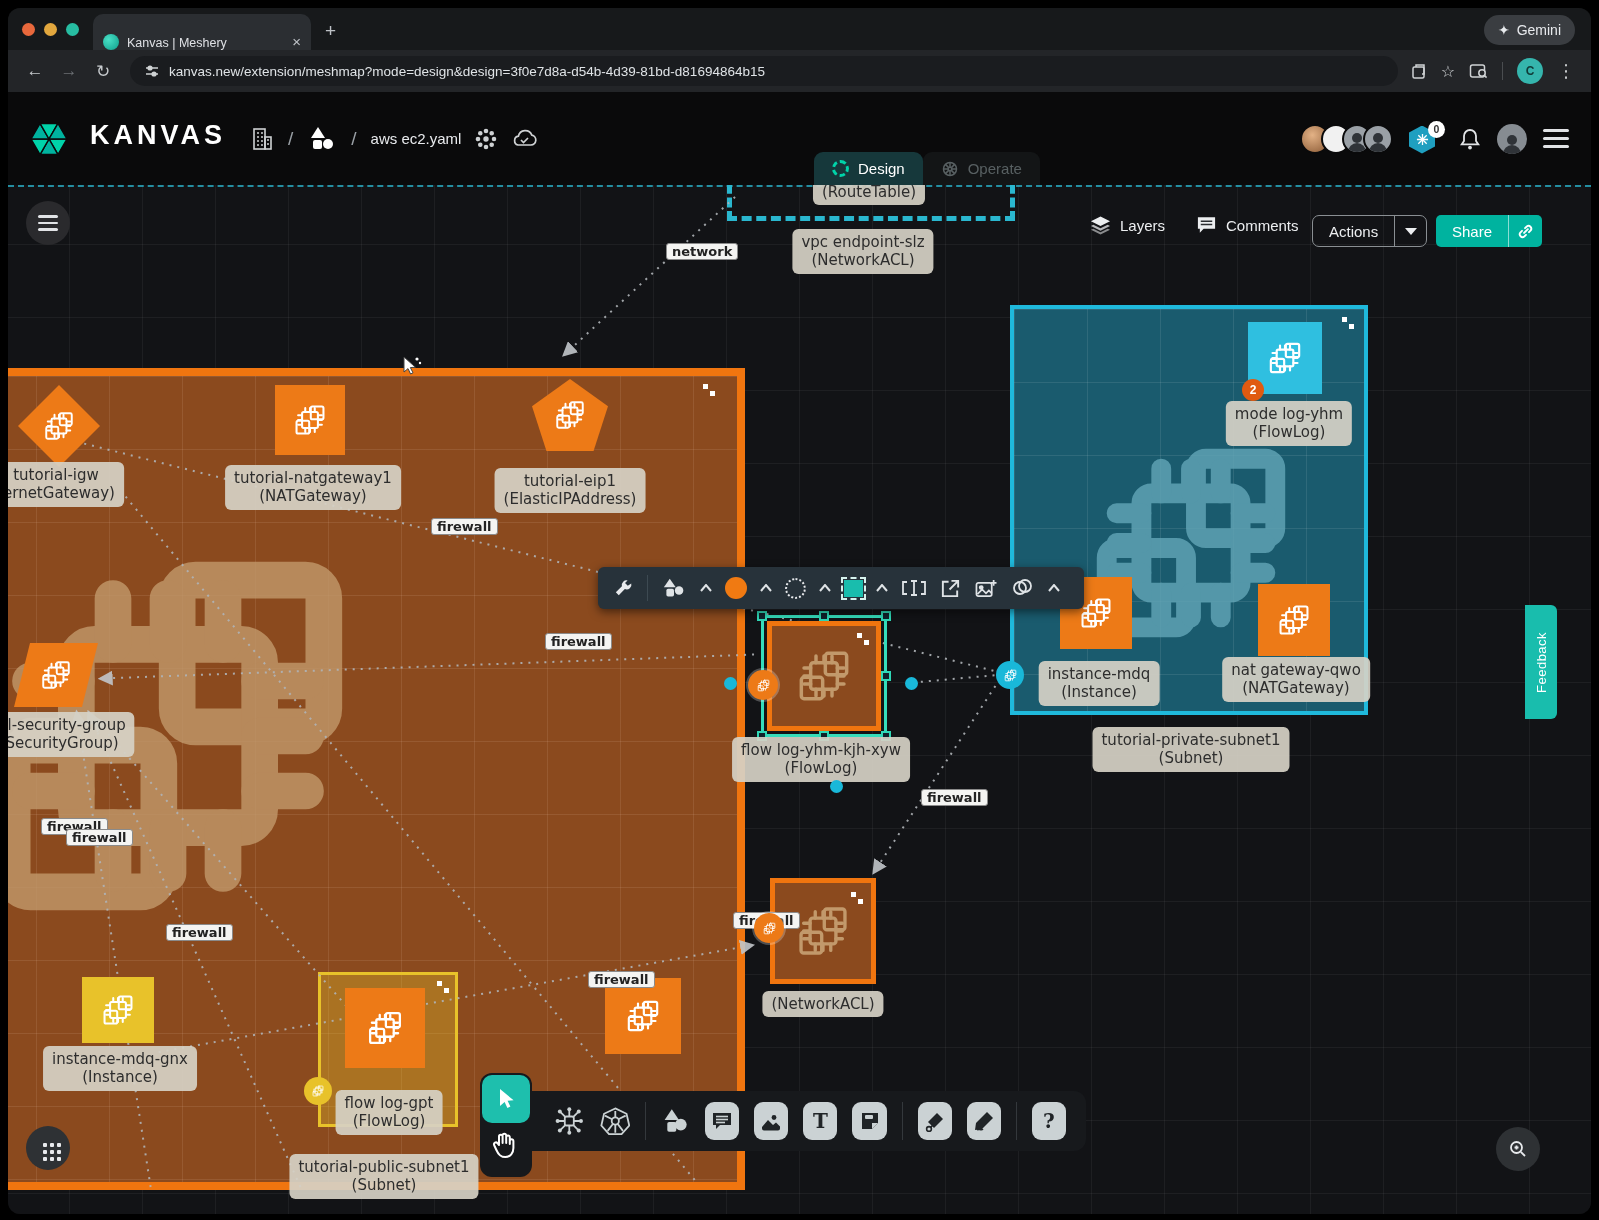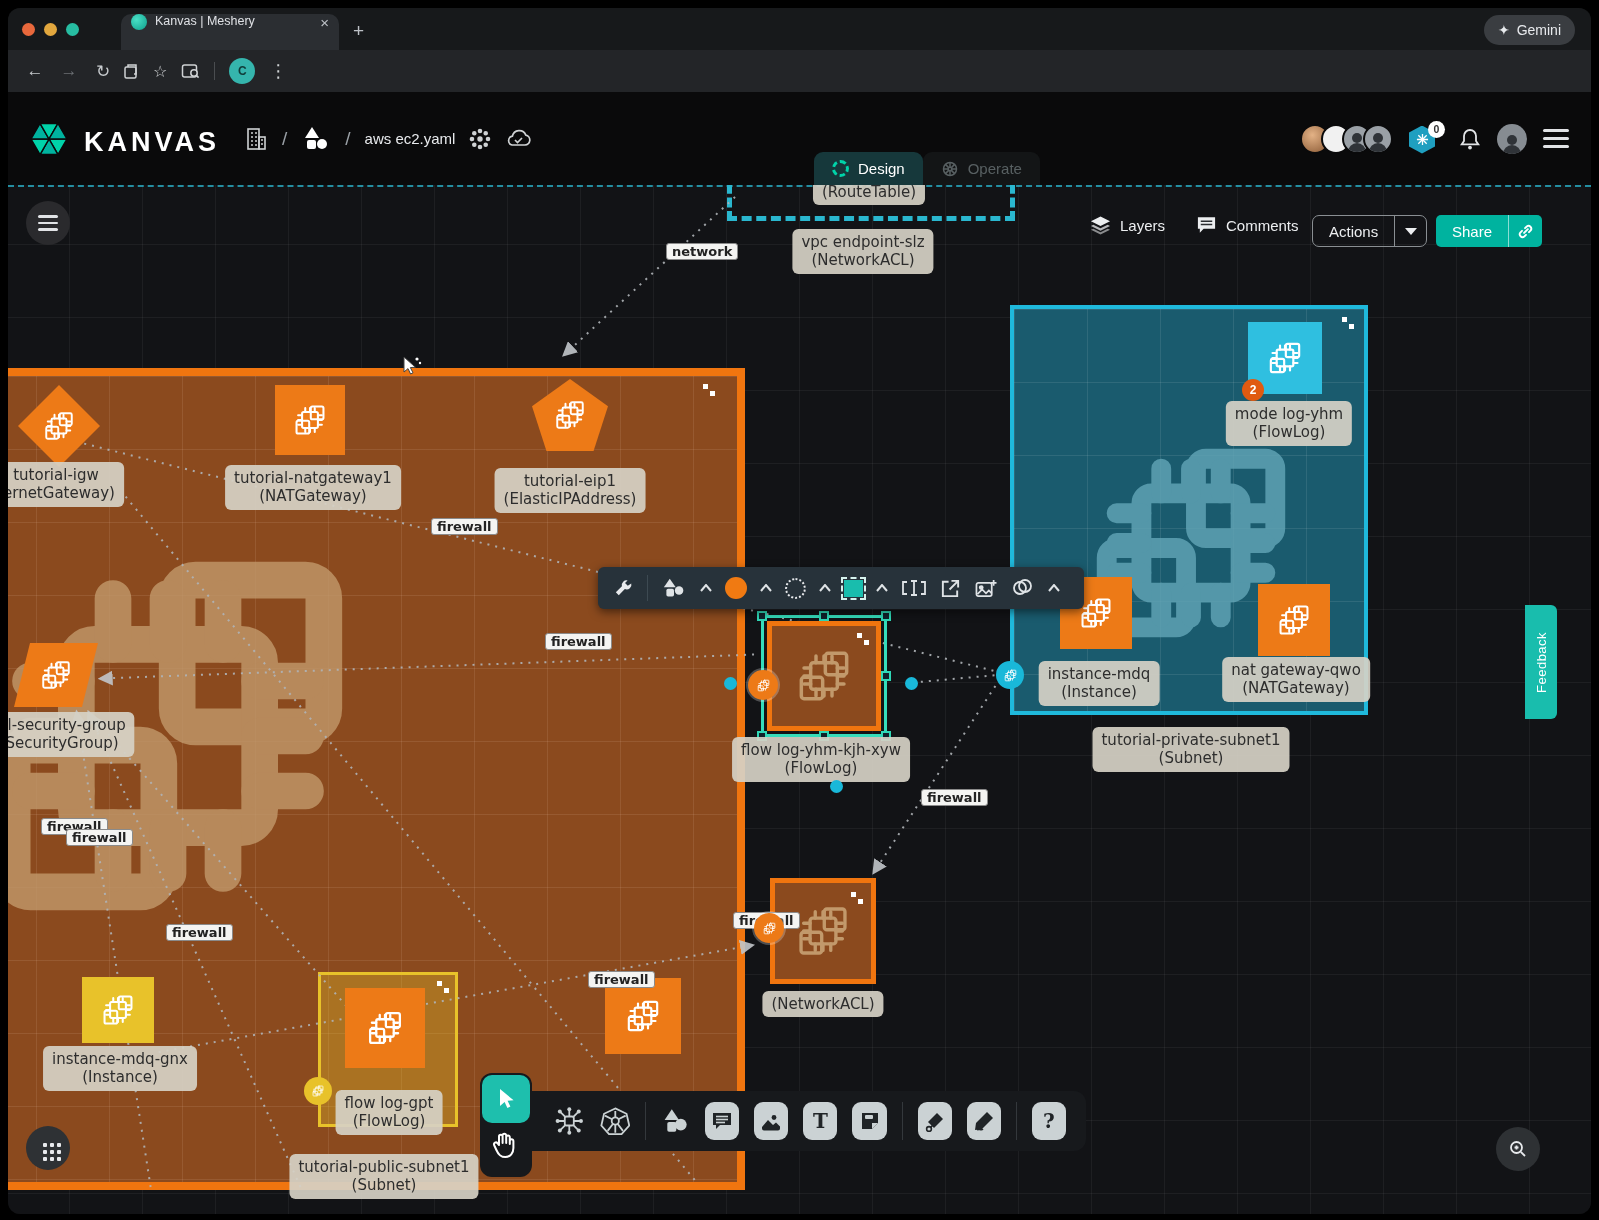--- a/index.html
+++ b/index.html
@@ -5,41 +5,41 @@
   * { margin:0; padding:0; box-sizing:border-box; }
   html,body { width:1599px; height:1220px; background:#000; font-family:"Liberation Sans",sans-serif; overflow:hidden; }
 
   .browser-window { position:absolute; left:8px; top:8px; width:1583px; height:1206px;
     background:#0b0b0c; border-radius:12px; overflow:hidden; display:flex; flex-direction:column; }
 
   
   .tab-strip { height:42px; background:#17191b; display:flex; align-items:flex-end; flex-shrink:0; }
   .traffic { display:flex; gap:9px; align-items:center; height:42px; padding:0 14px 0 14px; }
   .tl { width:13px; height:13px; border-radius:50%; }
-  .tab { height:36px; width:218px; background:#2b2e32; border-radius:10px 10px 0 0; display:flex; align-items:flex-start; padding:0 10px; gap:8px;margin-left:28px; }
+  .tab { height:36px; width:218px; background:#2b2e32; border-radius:10px 10px 0 0; display:flex; align-items:flex-end; padding:0 10px; gap:8px; }
   .tab-title { color:#dfe1e5; font-size:12.5px; flex:1; white-space:nowrap; overflow:hidden; }
   .tab-close { color:#bdc1c6; font-size:15px; cursor:default; }
   .favicon { width:16px; height:16px; border-radius:50%; background:radial-gradient(circle at 35% 35%, #49e0c6, #0e9e8b); flex-shrink:0; }
   .newtab { color:#bdc1c6; font-size:19px; padding:0 14px 8px 14px; }
   .gemini-pill { margin:0 16px 5px auto; background:#3a3d41; color:#e8eaed; font-size:14px; height:30px; border-radius:16px; display:flex; align-items:center; gap:7px; padding:0 14px; }
 
   
   .url-row { height:42px; background:#232528; display:flex; align-items:center; padding:0 12px; gap:4px; flex-shrink:0; }
   .nav-ic { color:#c6cacd; font-size:17px; width:30px; text-align:center; }
   .nav-ic.dim { color:#6b6f73; }
   .url-pill { flex:1; height:30px; background:#1a1c1f; border-radius:16px; margin:0 8px; display:flex; align-items:center; gap:9px; padding:0 14px; }
   .url-text { color:#dfe3e6; font-size:13.5px; white-space:nowrap; }
   .url-right { display:flex; align-items:center; gap:14px; padding-right:4px; }
   .url-right .glyph { color:#cfd2d4; font-size:16px; }
   .vsep { width:1px; height:18px; background:#4a4d50; }
   .avatar-c { width:26px; height:26px; border-radius:50%; background:#35b5ad; color:#103b38; font-size:12px; font-weight:bold; display:flex; align-items:center; justify-content:center; }
 
   
   .app-header { height:93px; background:#0a0a0b; display:flex; align-items:center; padding:0 22px; position:relative; flex-shrink:0; z-index:4; }
-  .brand-group { display:flex; align-items:flex-end; gap:16px; }
+  .brand-group { display:flex; align-items:flex-start; gap:22px; }
   .brand-text { color:#fff; font-size:27px; font-weight:800; letter-spacing:4px; }
   .crumbs { display:flex; align-items:center; gap:14px; margin-left:24px; color:#cfd2d4; }
   .slash { color:#9aa0a6; font-size:19px; }
   .file-name { color:#e8eaed; font-size:15px; }
   .hdr-right { margin-left:auto; display:flex; align-items:center; gap:16px; }
   .avatars { display:flex; }
   .av { width:30px; height:30px; border-radius:50%; border:2px solid #0a0a0b; margin-left:-9px; position:relative; }
   .av:first-child { margin-left:0; }
   .av-photo { background:radial-gradient(circle at 40% 35%, #e3b286, #8a5a35); }
   .av-white { background:#f1f1f1; }
@@ -171,20 +171,31 @@
     <div class="gemini-pill">
       <span>✦</span>
       <span>Gemini</span>
     </div>
   </div>
 
   <div class="url-row">
     <span class="nav-ic">←</span>
     <span class="nav-ic dim">→</span>
     <span class="nav-ic">↻</span>
+    <div class="url-pill">
+      <svg width="16" height="16" viewBox="0 0 16 16">
+          <g stroke="#cfd2d4" stroke-width="1.6" fill="none">
+            <line x1="2" y1="5" x2="14" y2="5"></line>
+            <line x1="2" y1="11" x2="14" y2="11"></line>
+            <circle cx="6" cy="5" r="1.8" fill="#cfd2d4"></circle>
+            <circle cx="10" cy="11" r="1.8" fill="#cfd2d4"></circle>
+          </g>
+        </svg>
+      <span class="url-text">kanvas.new/extension/meshmap?mode=design&amp;design=3f0e7d8a-d54b-4d39-81bd-d81694864b15</span>
+    </div>
     <div class="url-right">
       <svg width="17" height="17" viewBox="0 0 17 17">
           <rect x="3" y="4" width="11" height="11" rx="1.5" fill="none" stroke="#cfd2d4" stroke-width="1.5"></rect>
           <path d="M6 4V2h8v9h-2" fill="none" stroke="#cfd2d4" stroke-width="1.5"></path>
         </svg>
       <span class="glyph">☆</span>
       <svg width="19" height="17" viewBox="0 0 19 17">
           <rect x="1.5" y="2" width="14" height="12" rx="2" fill="none" stroke="#cfd2d4" stroke-width="1.5"></rect>
           <circle cx="13" cy="10" r="3.2" fill="#232528" stroke="#cfd2d4" stroke-width="1.5"></circle>
           <line x1="15.4" y1="12.4" x2="17.6" y2="14.6" stroke="#cfd2d4" stroke-width="1.5"></line>

